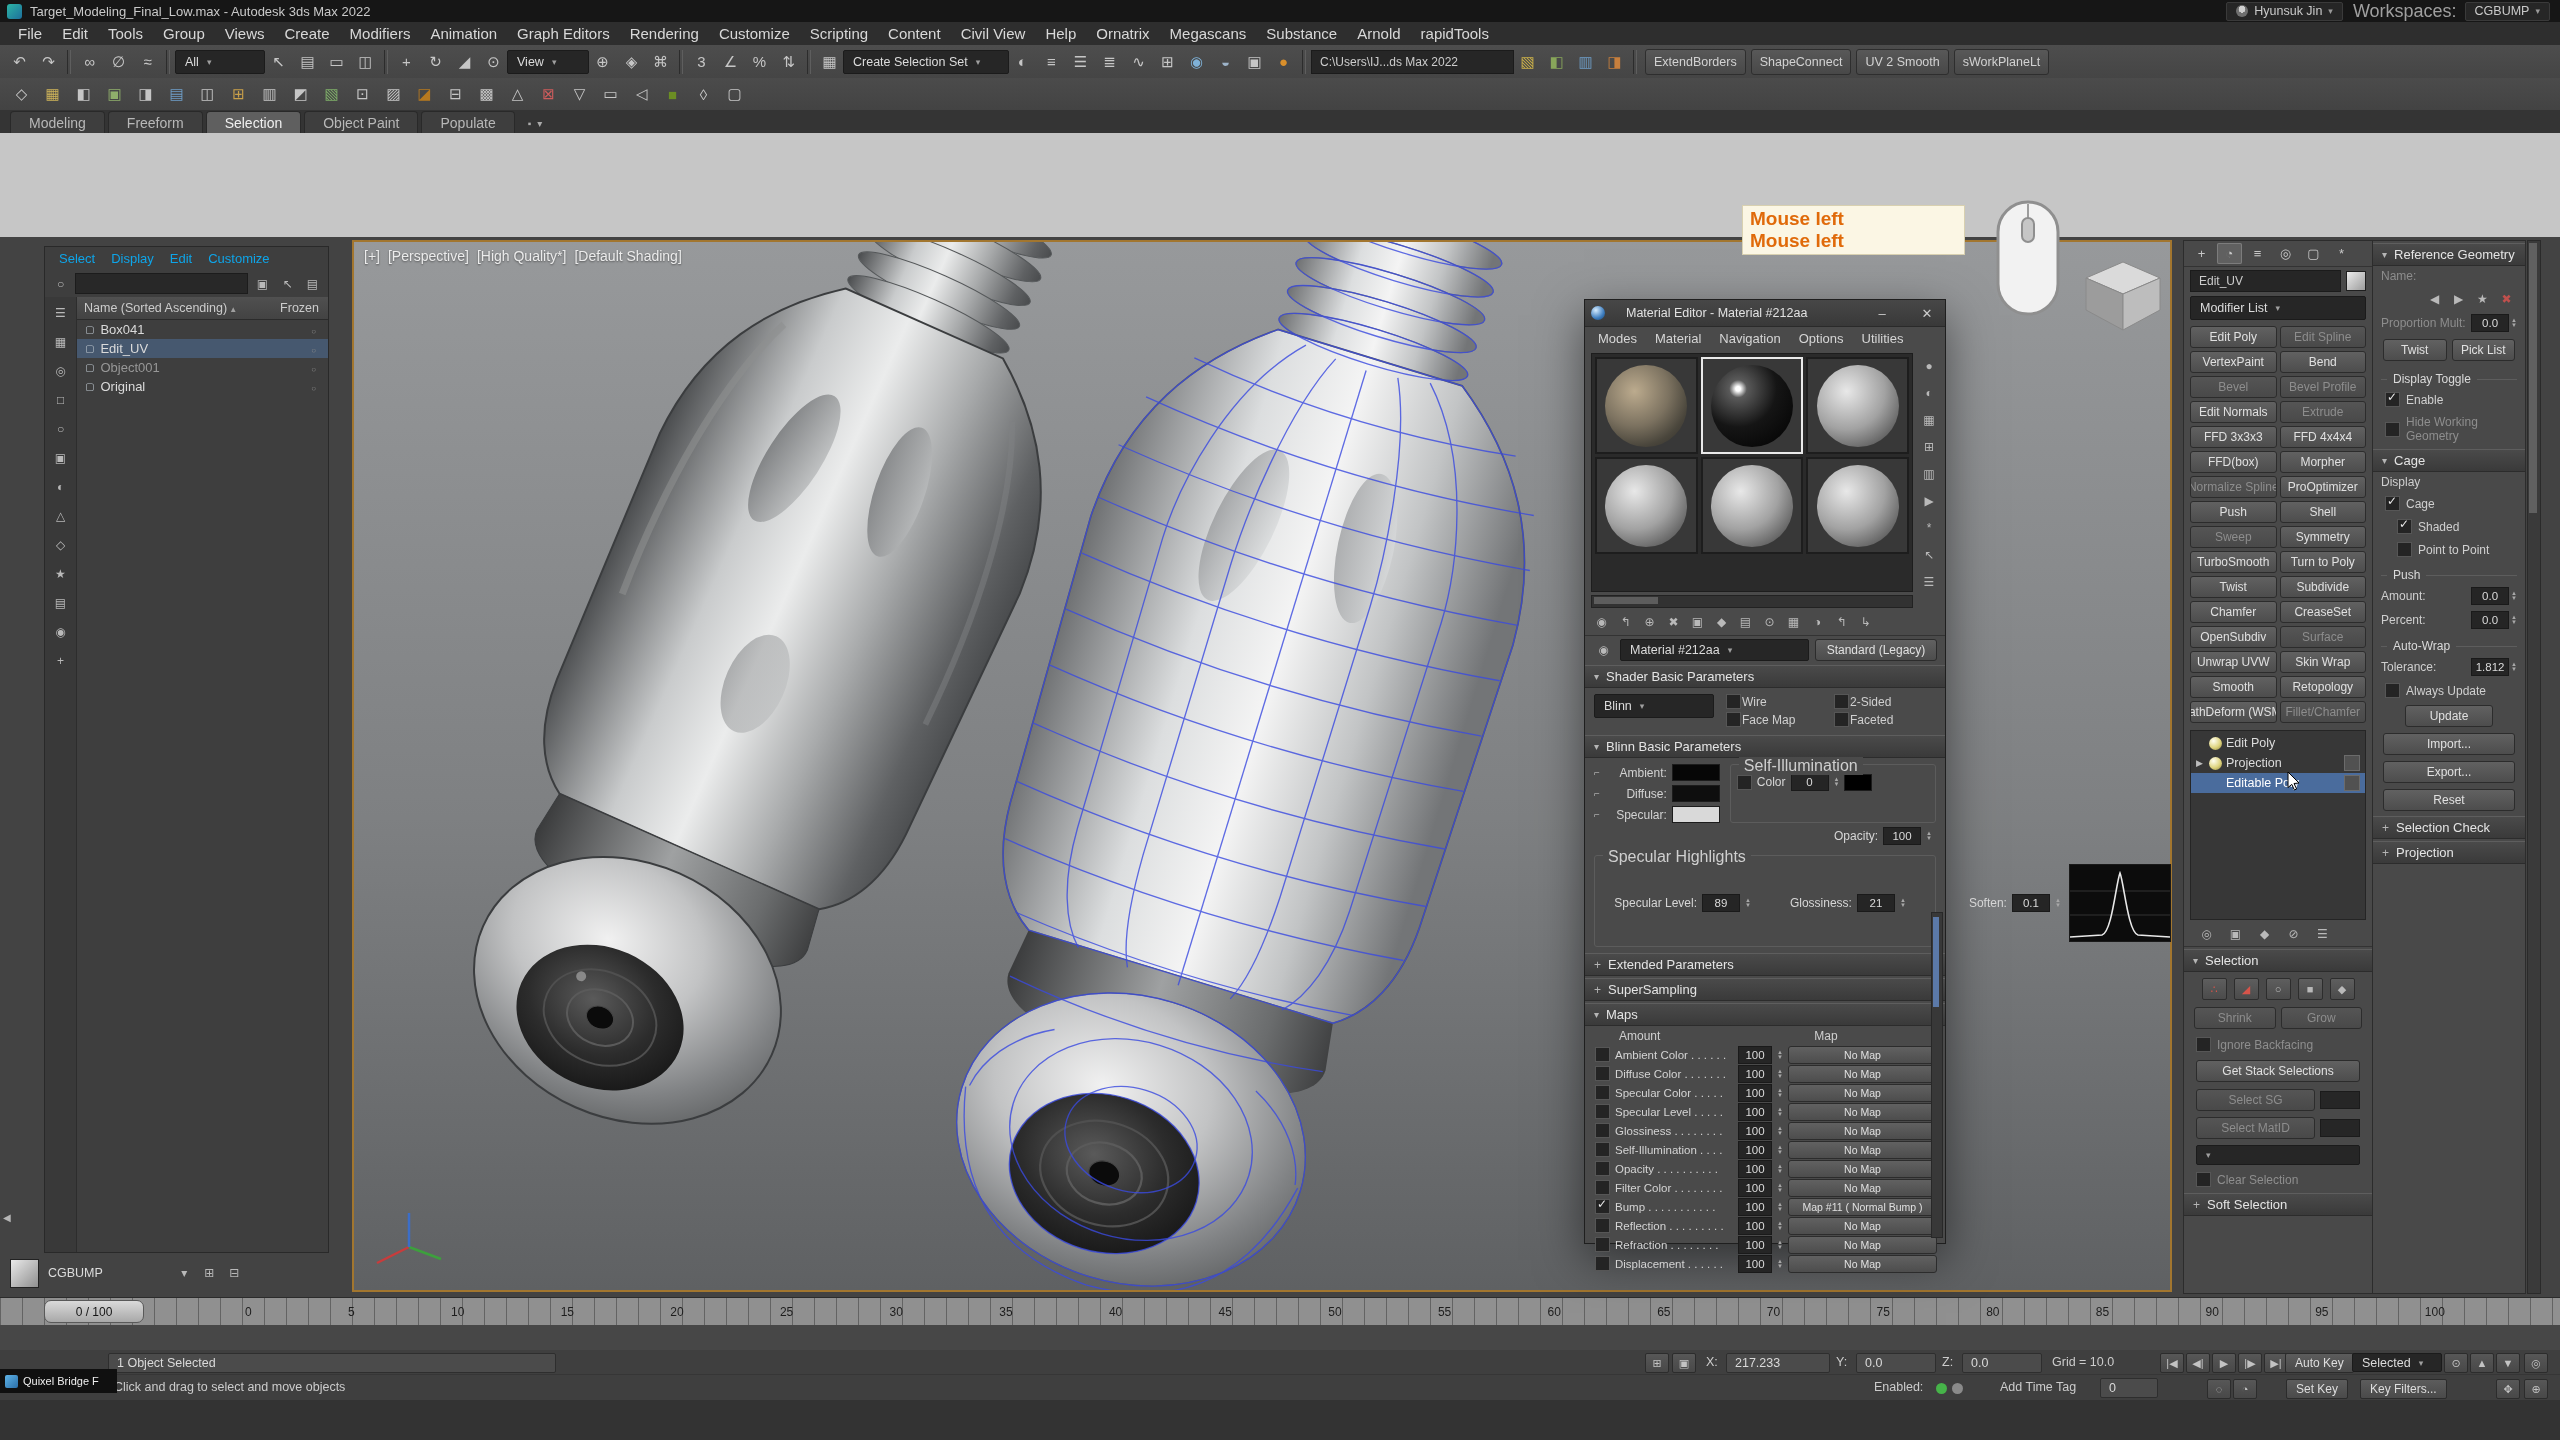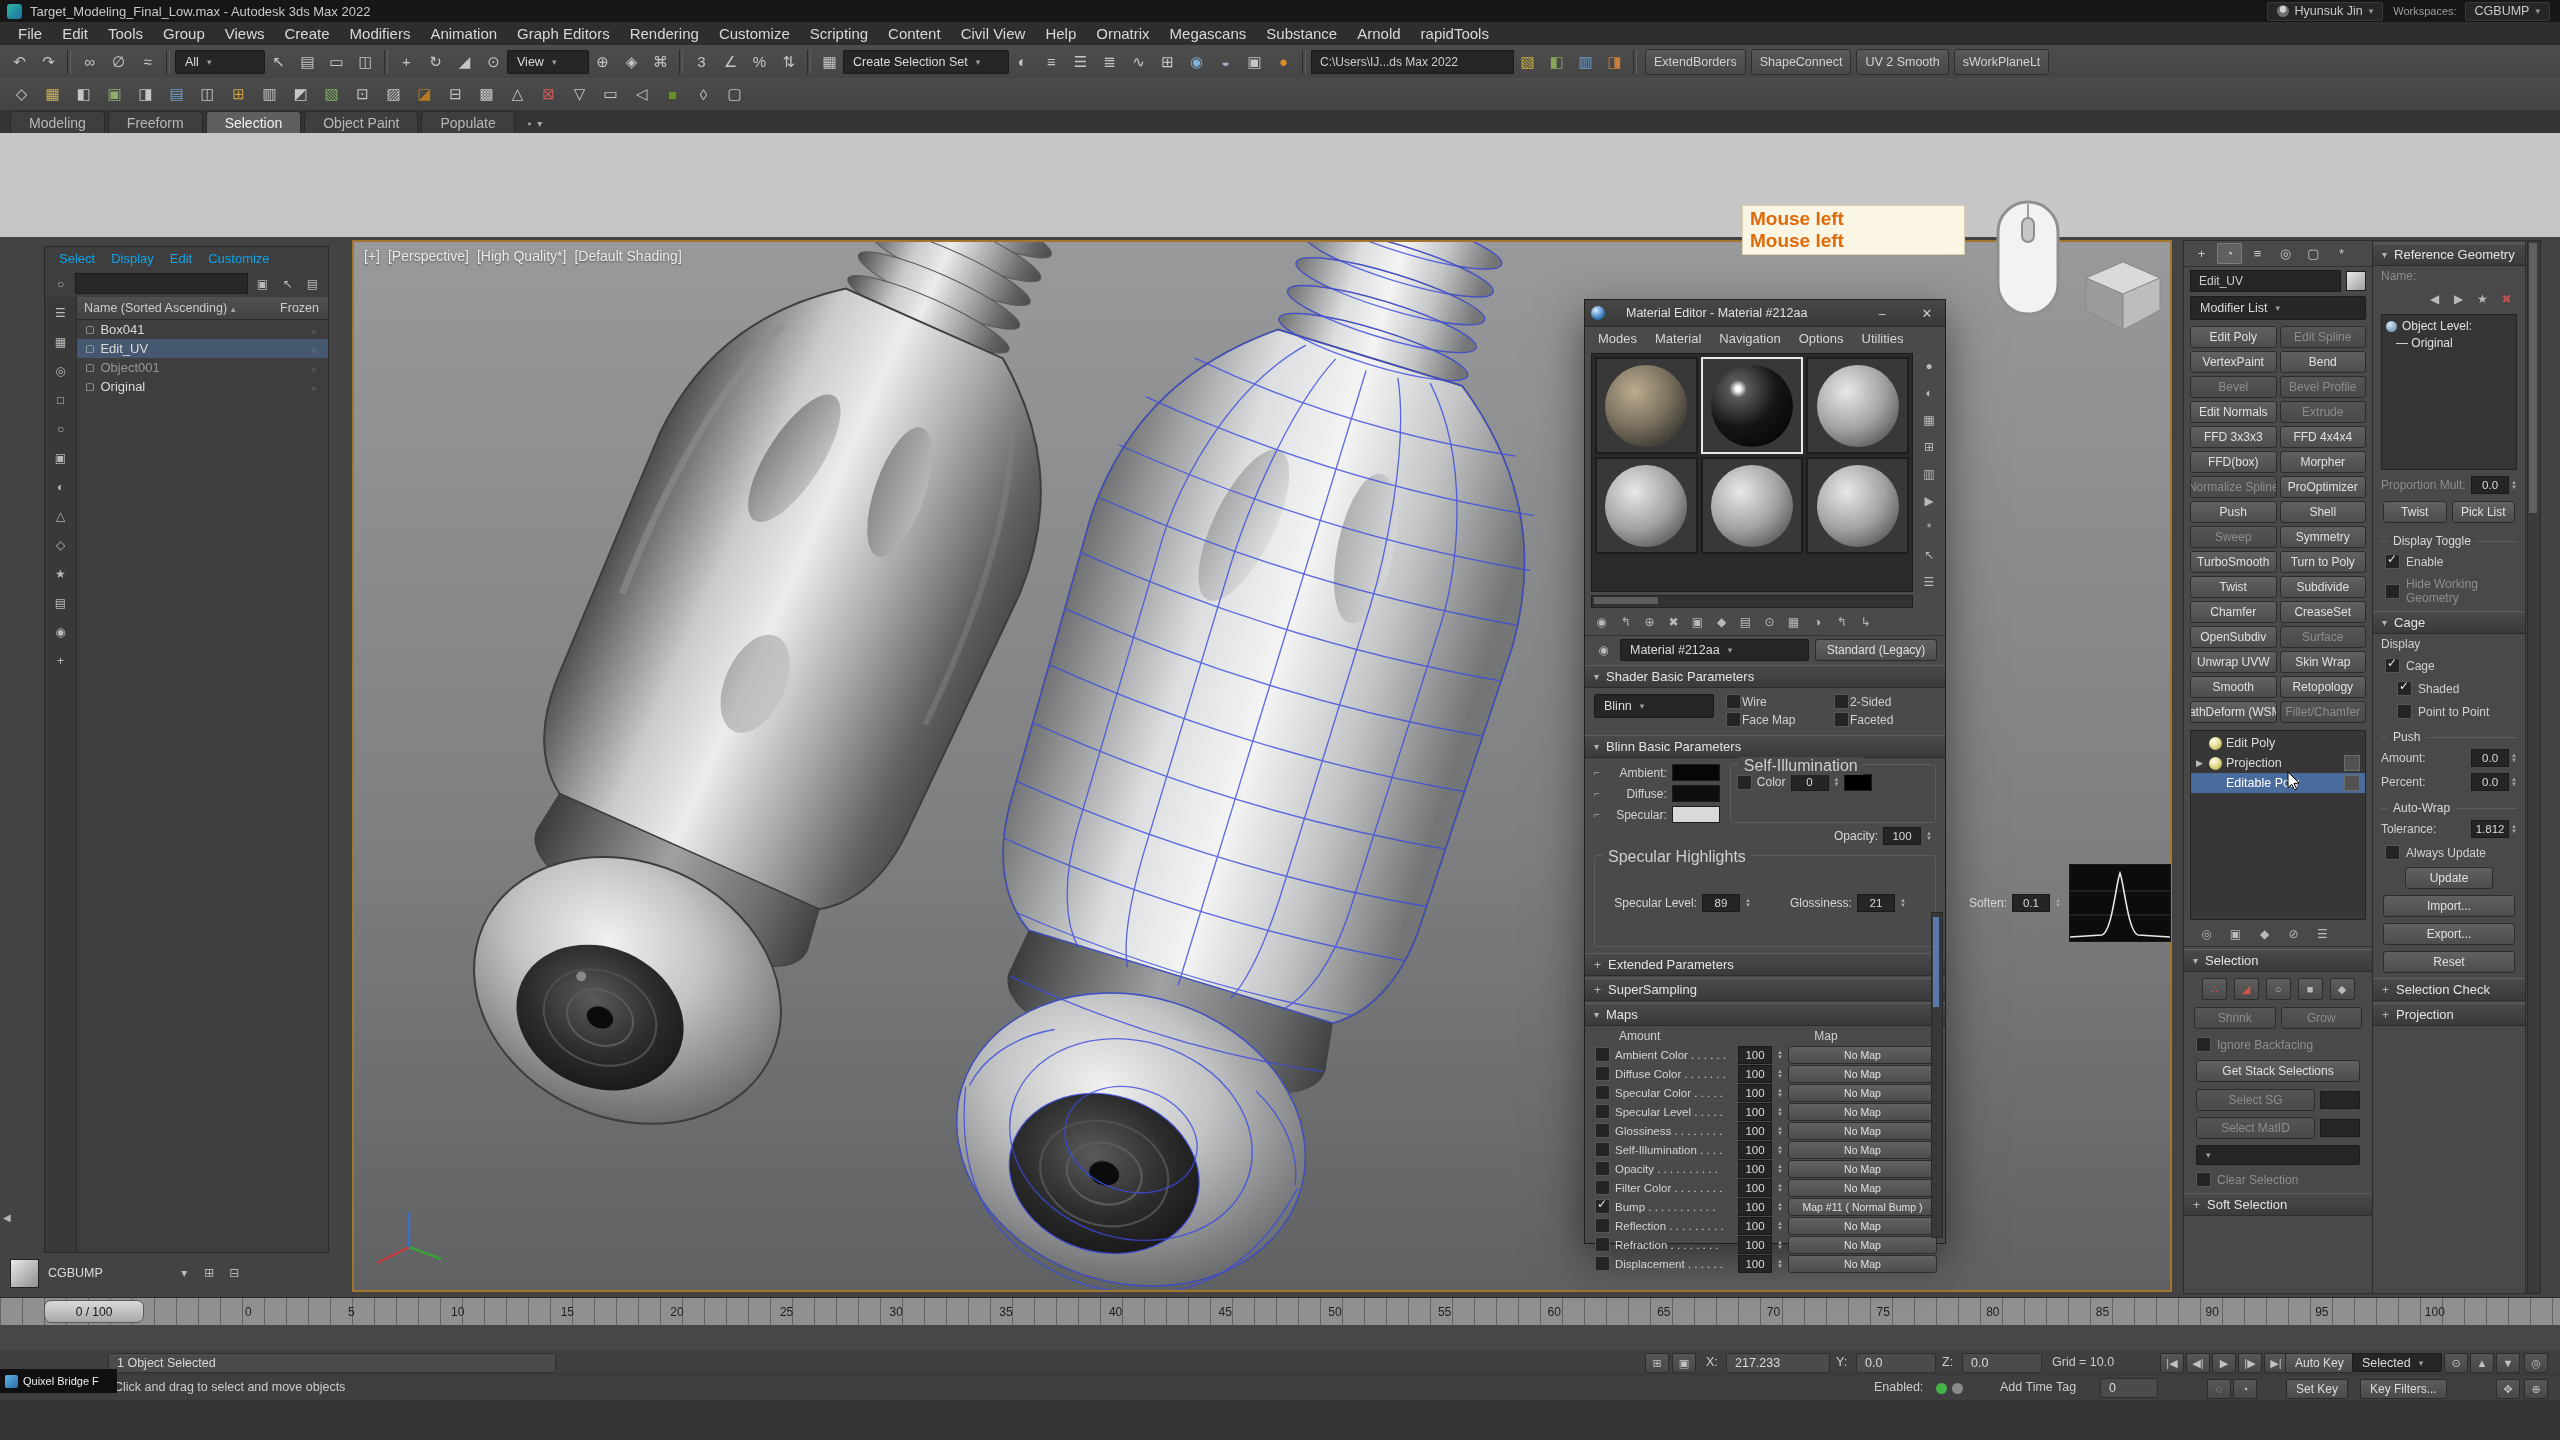--- a/index.html
+++ b/index.html
@@ -5,21 +5,21 @@
   html,body{margin:0;padding:0;}
   body{width:2560px;height:1440px;position:relative;overflow:hidden;background:#3a3a3a;
        font-family:"Liberation Sans","DejaVu Sans",sans-serif;color:#d6d6d6;}
   
   #titlebar{position:absolute;left:0;top:0;width:2560px;height:22px;background:#161616;display:flex;align-items:center;font-size:13px;color:#c9c9c9;}
   .app-logo{width:15px;height:15px;margin:0 8px 0 7px;border-radius:3px;background:linear-gradient(135deg,#2db5a5,#1d6f9c);flex:none;}
   #titlebar .spacer{flex:1;}
   .tchip{display:flex;align-items:center;gap:6px;background:#262626;border:1px solid #3a3a3a;height:17px;padding:0 9px;margin-right:10px;font-size:12.5px;border-radius:2px;}
   .tchip::after{content:"▾";font-size:9px;color:#9a9a9a;}
   .avatar{width:12px;height:12px;border-radius:50%;background:radial-gradient(circle at 50% 35%,#cfcfcf 0 34%,#6f6f6f 36%);}
-  .ws-label{margin-right:8px;color:#9f9f9f;font-size:11px;text-align:center;}
+  .ws-label{margin-right:8px;color:#9f9f9f;font-size:18px;text-align:center;}
   #menubar{position:absolute;left:0;top:22px;width:2560px;height:23px;background:#2e2e2e;border-bottom:1px solid #222;display:flex;align-items:center;padding-left:8px;font-size:15px;}
   #menubar span{padding:1px 10px;color:#d8d8d8;}
   #toolbar1{position:absolute;left:0;top:45px;width:2560px;height:33px;background:linear-gradient(#4d4d4d,#454545);border-bottom:1px solid #2e2e2e;display:flex;align-items:center;padding-left:6px;}
   #toolbar2{position:absolute;left:0;top:78px;width:2560px;height:32px;background:linear-gradient(#4b4b4b,#434343);border-bottom:1px solid #2b2b2b;display:flex;align-items:center;padding-left:8px;}
   .tgroup{display:flex;align-items:center;gap:2px;}
   .ticon{width:27px;height:26px;display:flex;align-items:center;justify-content:center;font-size:15px;color:#c6c6c6;border-radius:3px;flex:none;}
   .tsep{width:2px;height:24px;border-left:1px solid #2c2c2c;border-right:1px solid #5e5e5e;margin:0 5px;flex:none;}
   .dd{height:22px;background:#262626;border:1px solid #1b1b1b;border-radius:2px;display:flex;align-items:center;gap:8px;padding:0 5px 0 9px;font-size:12.5px;color:#dcdcdc;white-space:nowrap;}
   .dd::after{content:"▾";font-size:9px;color:#9f9f9f;}
   .tfield{height:22px;background:#262626;border:1px solid #1b1b1b;display:flex;align-items:center;padding:0 8px;font-size:12px;color:#cccccc;white-space:nowrap;}
@@ -1020,29 +1020,20 @@
   <div class="rp-row dim">
       <span>Name:</span>
     </div>
   <div class="rp-icons">
 
   <span class="sicon">◀</span>
       <span class="sicon">▶</span>
       <span class="sicon">★</span>
       <span class="sicon" style="color:#c0504d">✖</span>
     </div>
-  <div class="rp-list">
-    <div class="lvl">
-        <span class="orb"></span>
-        <span>Object Level:</span>
-      </div>
-    <div class="lvl-item">
-        <span>—  Original</span>
-      </div>
-  </div>
   <div class="rp-row dim">
       <span>Proportion Mult:</span>
       <span class="push-r">
         <span class="spinval">0.0</span>
         <span class="sp"></span>
       </span>
     </div>
   <div class="two-btn">
     <div class="mx-btn">Twist</div>
     <div class="mx-btn">Pick List</div>

